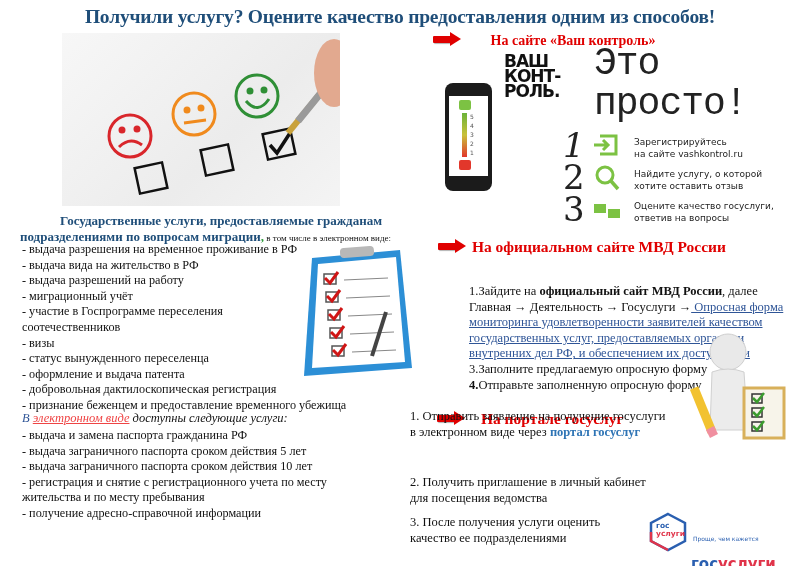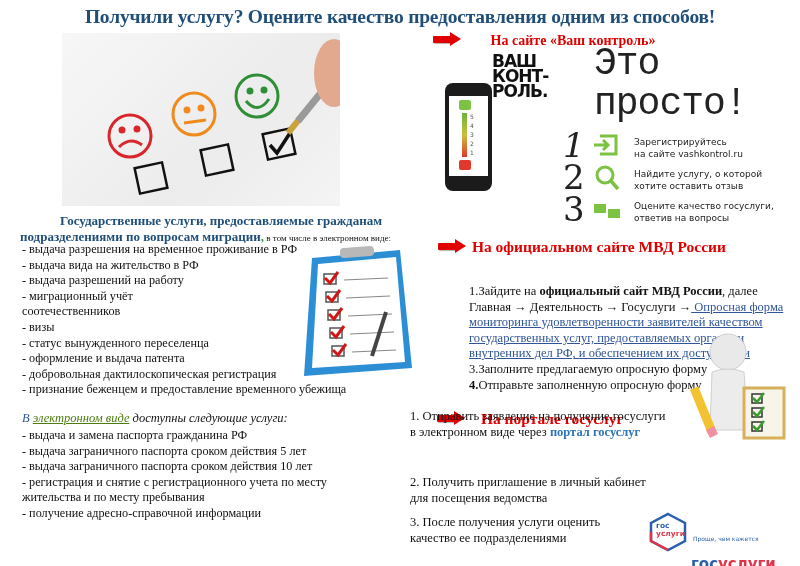--- a/index.html
+++ b/index.html
@@ -12,27 +12,27 @@
   .photo { left:62px; top:33px; width:278px; height:173px; background:linear-gradient(135deg,#f7f7f7,#ececec 60%,#f4f4f4); overflow:hidden; }
   
   .svc-head { left:20px; top:213px; width:400px; font-size:13px; font-weight:bold; color:#1f4e79; line-height:16px; }
   .svc-head .l1 { display:block; padding-left:40px; }
   .svc-head .green { color:#2e9a3a; }
   .svc-head .small { font-size:9px; font-weight:normal; color:#111; }
   .list { left:22px; width:400px; font-size:12.2px; line-height:15.6px; margin:0; padding:0; list-style:none; }
   .list li { white-space:nowrap; }
   .el-head { left:22px; top:411px; font-size:12.5px; font-style:italic; color:#111; }
   .el-head .blue { color:#2f5597; }
-  .el-head .u { color:#4d7c0f; text-decoration:underline; }
+  .el-head .u { color:#ef4444; text-decoration:underline; }
   
   .sec-title { font-weight:bold; color:#e00000; }
   .arrow { display:inline-block; position:relative; width:30px; height:12px; }
   .arrow::before { content:""; position:absolute; left:0; top:3px; width:18px; height:7px; background:#e00000; border-radius:1px; box-shadow:1px 1px 1px rgba(0,0,0,.3); }
   .arrow::after { content:""; position:absolute; left:17px; top:-1px; border-left:11px solid #e00000; border-top:7px solid transparent; border-bottom:7px solid transparent; }
-  .vk-logo { left:492px; top:54px; font-family:"DejaVu Sans", sans-serif; font-weight:bold; font-size:17px; line-height:15px; letter-spacing:-1px; color:#111; }
+  .vk-logo { left:504px; top:54px; font-family:"DejaVu Sans", sans-serif; font-weight:bold; font-size:17px; line-height:15px; letter-spacing:-1px; color:#111; }
   .eto { left:594px; top:44px; font-family:Liberation Mono, monospace; font-size:38px; font-weight:200; line-height:40px; color:#222; letter-spacing:-1px; }
   .phone { left:445px; top:83px; width:47px; height:108px; background:#1b1b1b; border-radius:8px; }
   .phone .scr { position:absolute; left:4px; top:13px; width:39px; height:80px; background:#fff; }
   .step-num { font-family:"DejaVu Serif", serif; font-size:34px; font-weight:300; color:#222; font-style:italic; line-height:34px; }
   .step-txt { font-family:"DejaVu Sans", sans-serif; font-size:9px; color:#222; line-height:12px; }
   .mvd { left:469px; top:260px; width:340px; font-size:12.5px; line-height:15.6px;margin-top:24px; }
   .mvd a { color:#2f5597; text-decoration:underline; }
   .gos { left:410px; font-size:12.5px; line-height:16px; }
   .gos .blue { color:#2e74b5; font-weight:bold; }
   .gos-logo { left:648px; top:512px; width:130px; height:40px; }
@@ -82,20 +82,21 @@
 <div class="abs svc-head">
   <span class="l1">Государственные услуги, предоставляемые гражданам</span>
   <span>подразделениями по вопросам миграции</span><span class="green">,</span><span class="small"> в том числе в электронном виде:</span>
 </div>
 
 <ul class="abs list" style="top:242px;">
   <li>- выдача разрешения на временное проживание в РФ</li>
   <li>- выдача вида на жительство в РФ</li>
   <li>- выдача разрешений на работу</li>
   <li>- миграционный учёт</li>
+  <li>- участие в Госпрограмме переселения</li>
   <li>соотечественников</li>
   <li>- визы</li>
   <li>- статус вынужденного переселенца</li>
   <li>- оформление и выдача патента</li>
   <li>- добровольная дактилоскопическая регистрация</li>
   <li>- признание беженцем и предоставление временного убежища</li>
 </ul>
 
 <svg class="abs" style="left:300px;top:244px;" width="115" height="135" viewBox="0 0 115 135">
   <path d="M12 14 L100 6 L112 124 L4 132 Z" fill="#2c8fd6"></path>

